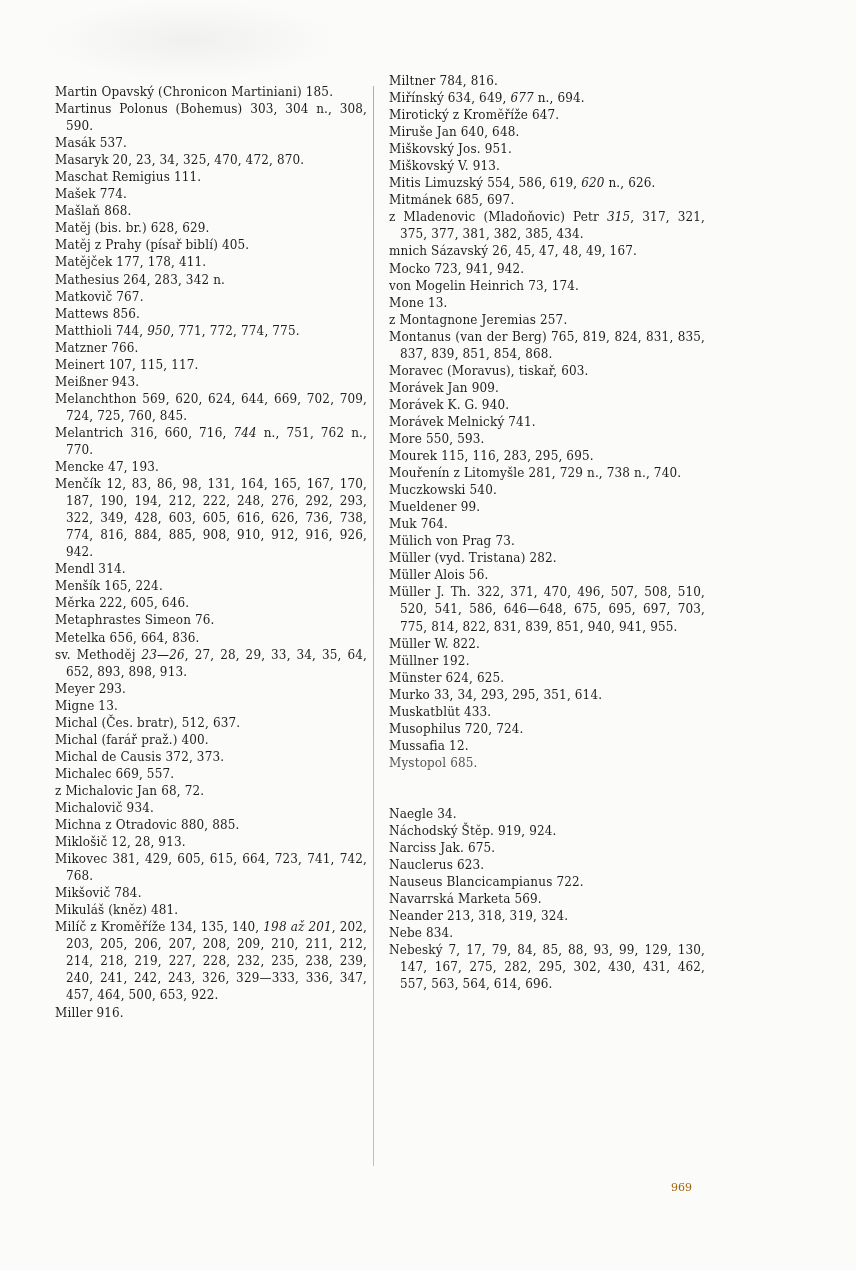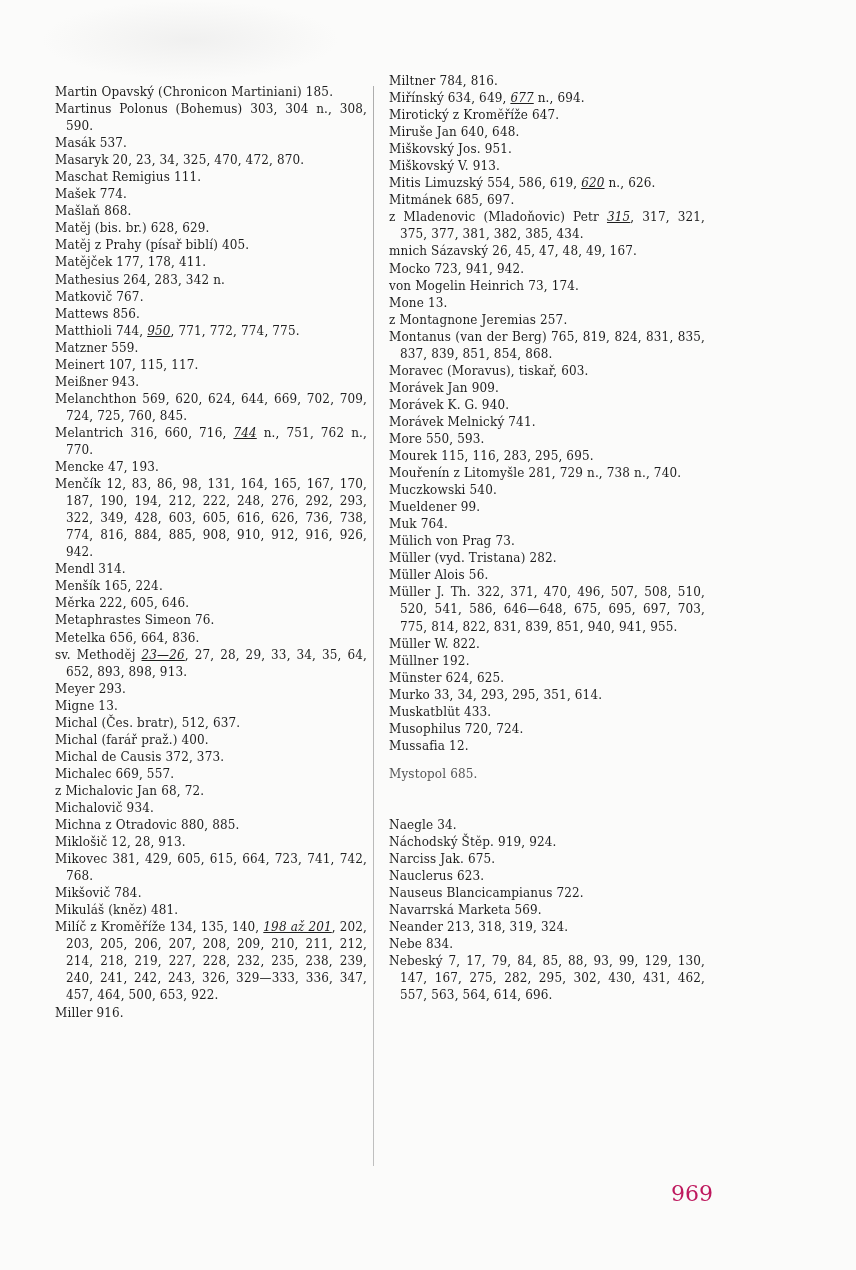--- a/index.html
+++ b/index.html
@@ -24,36 +24,36 @@
     }
     .col-left { left: 55px; width: 312px; }
     .col-right { left: 389px; width: 316px; top: 73px; }
     .entry {
       padding-left: 11px;
       text-indent: -11px;
       text-align: justify;
       text-align-last: left;
       margin: 0;
     }
-    .entry .pages i, .entry i { font-style: italic; text-decoration: underline; }
+    .entry .pages i, .entry i { font-style: italic; }
     .spacer { height: 34px; }
     .rule {
       position: absolute;
       left: 373px; top: 86px;
       width: 1px; height: 1080px;
       background: linear-gradient(#9a9a9a, #b0b0b0);
       opacity: 0.8;
     }
     .page-number {
       position: absolute;
       left: 671px; top: 1181px;
-      font-size: 22px;
-      color: #be185d;
+      font-size: 11px;
+      color: #a16207;
     }
-    .faded { color: #555; margin-top: 11px; }
+    .faded { color: #555; }
   </style>
 </head>
 <body>
 
 <div class="page-shade"></div>
 
 <div class="column col-left">
   <p class="entry"><span>Martin Opavský (Chronicon Martiniani)</span> <span>185.</span></p>
   <p class="entry"><span>Martinus Polonus (Bohemus)</span> <span>303, 304 n., 308, 590.</span></p>
   <p class="entry"><span>Masák</span> <span>537.</span></p>
@@ -61,21 +61,21 @@
   <p class="entry"><span>Maschat Remigius</span> <span>111.</span></p>
   <p class="entry"><span>Mašek</span> <span>774.</span></p>
   <p class="entry"><span>Mašlaň</span> <span>868.</span></p>
   <p class="entry"><span>Matěj (bis. br.)</span> <span>628, 629.</span></p>
   <p class="entry"><span>Matěj z Prahy (písař biblí)</span> <span>405.</span></p>
   <p class="entry"><span>Matějček</span> <span>177, 178, 411.</span></p>
   <p class="entry"><span>Mathesius</span> <span>264, 283, 342 n.</span></p>
   <p class="entry"><span>Matkovič</span> <span>767.</span></p>
   <p class="entry"><span>Mattews</span> <span>856.</span></p>
   <p class="entry"><span>Matthioli</span> <span>744, </span><i>950</i><span>, 771, 772, 774, 775.</span></p>
-  <p class="entry"><span>Matzner</span> <span>559.</span></p>
+  <p class="entry"><span>Matzner</span> <span>766.</span></p>
   <p class="entry"><span>Meinert</span> <span>107, 115, 117.</span></p>
   <p class="entry"><span>Meißner</span> <span>943.</span></p>
   <p class="entry"><span>Melanchthon</span> <span>569, 620, 624, 644, 669, 702, 709, 724, 725, 760, 845.</span></p>
   <p class="entry"><span>Melantrich</span> <span>316, 660, 716, </span><i>744</i><span> n., 751, 762 n., 770.</span></p>
   <p class="entry"><span>Mencke</span> <span>47, 193.</span></p>
   <p class="entry"><span>Menčík</span> <span>12, 83, 86, 98, 131, 164, 165, 167, 170, 187, 190, 194, 212, 222, 248, 276, 292, 293, 322, 349, 428, 603, 605, 616, 626, 736, 738, 774, 816, 884, 885, 908, 910, 912, 916, 926, 942.</span></p>
   <p class="entry"><span>Mendl</span> <span>314.</span></p>
   <p class="entry"><span>Menšík</span> <span>165, 224.</span></p>
   <p class="entry"><span>Měrka</span> <span>222, 605, 646.</span></p>
   <p class="entry"><span>Metaphrastes Simeon</span> <span>76.</span></p>

